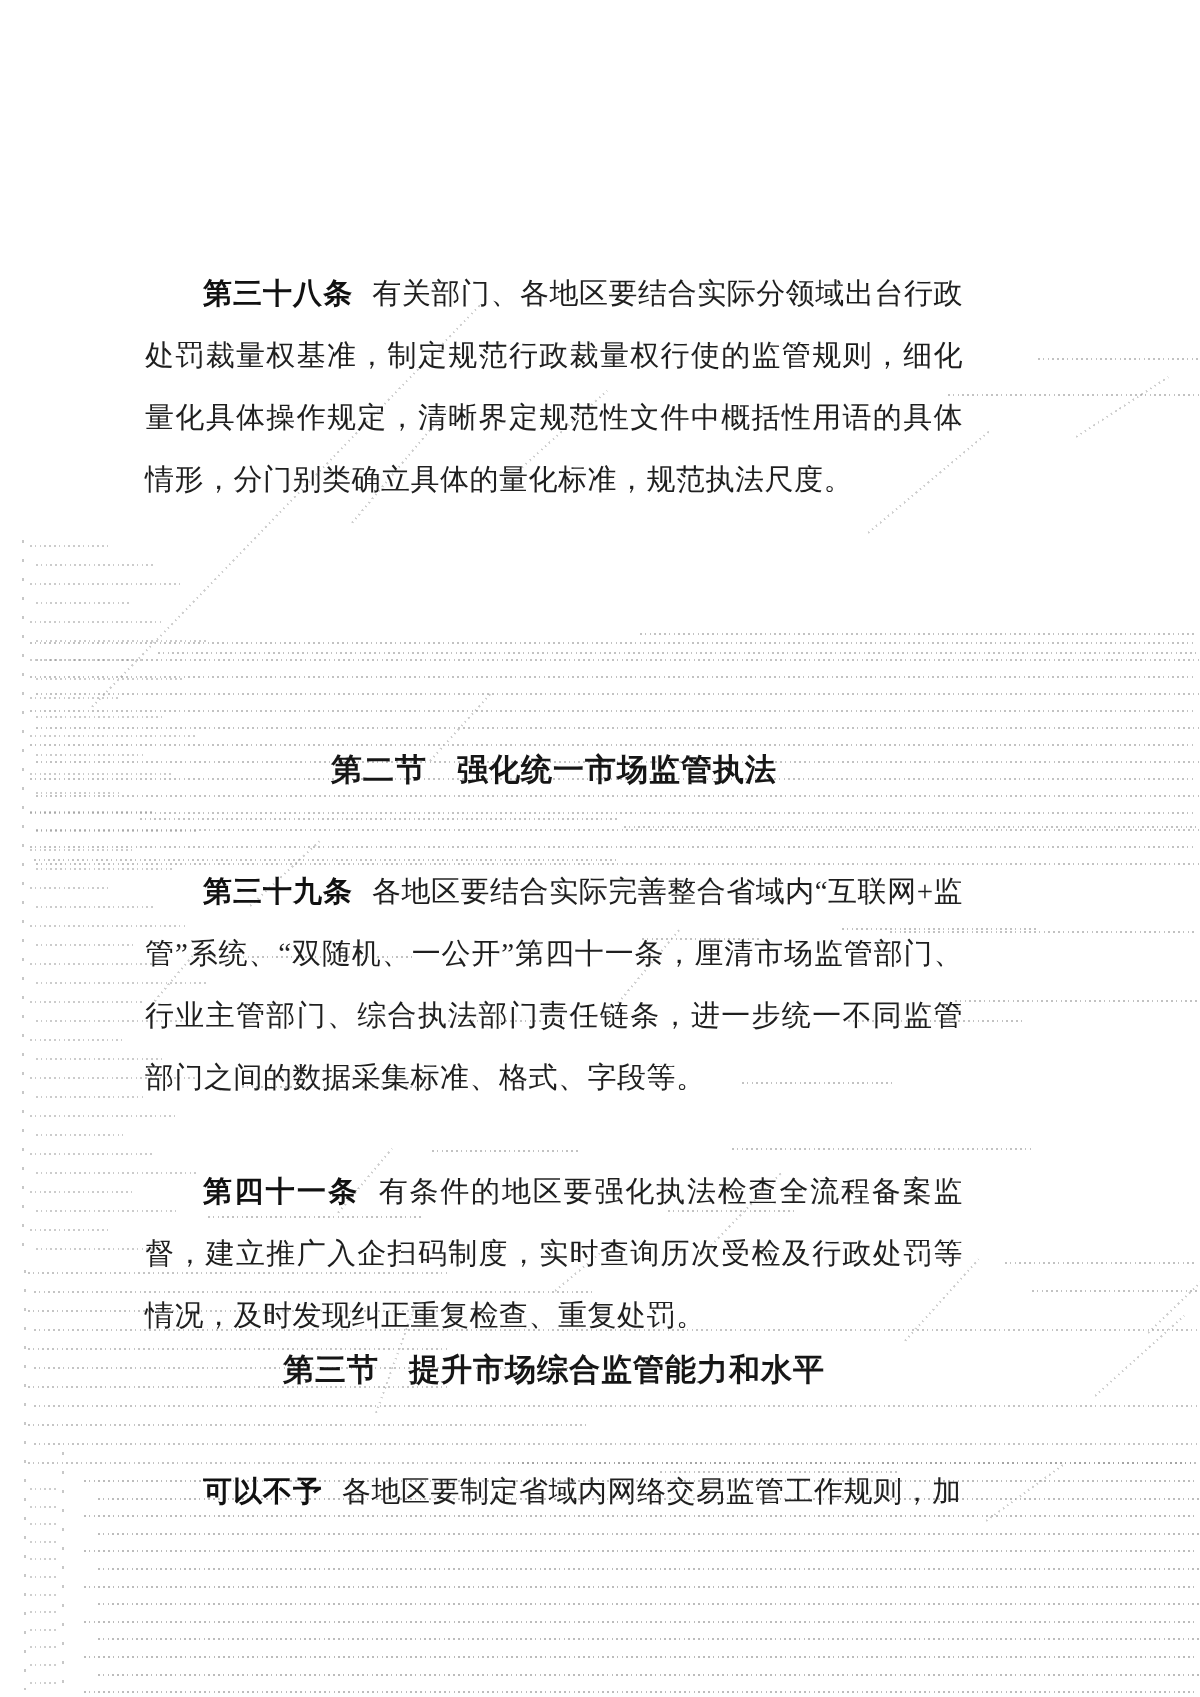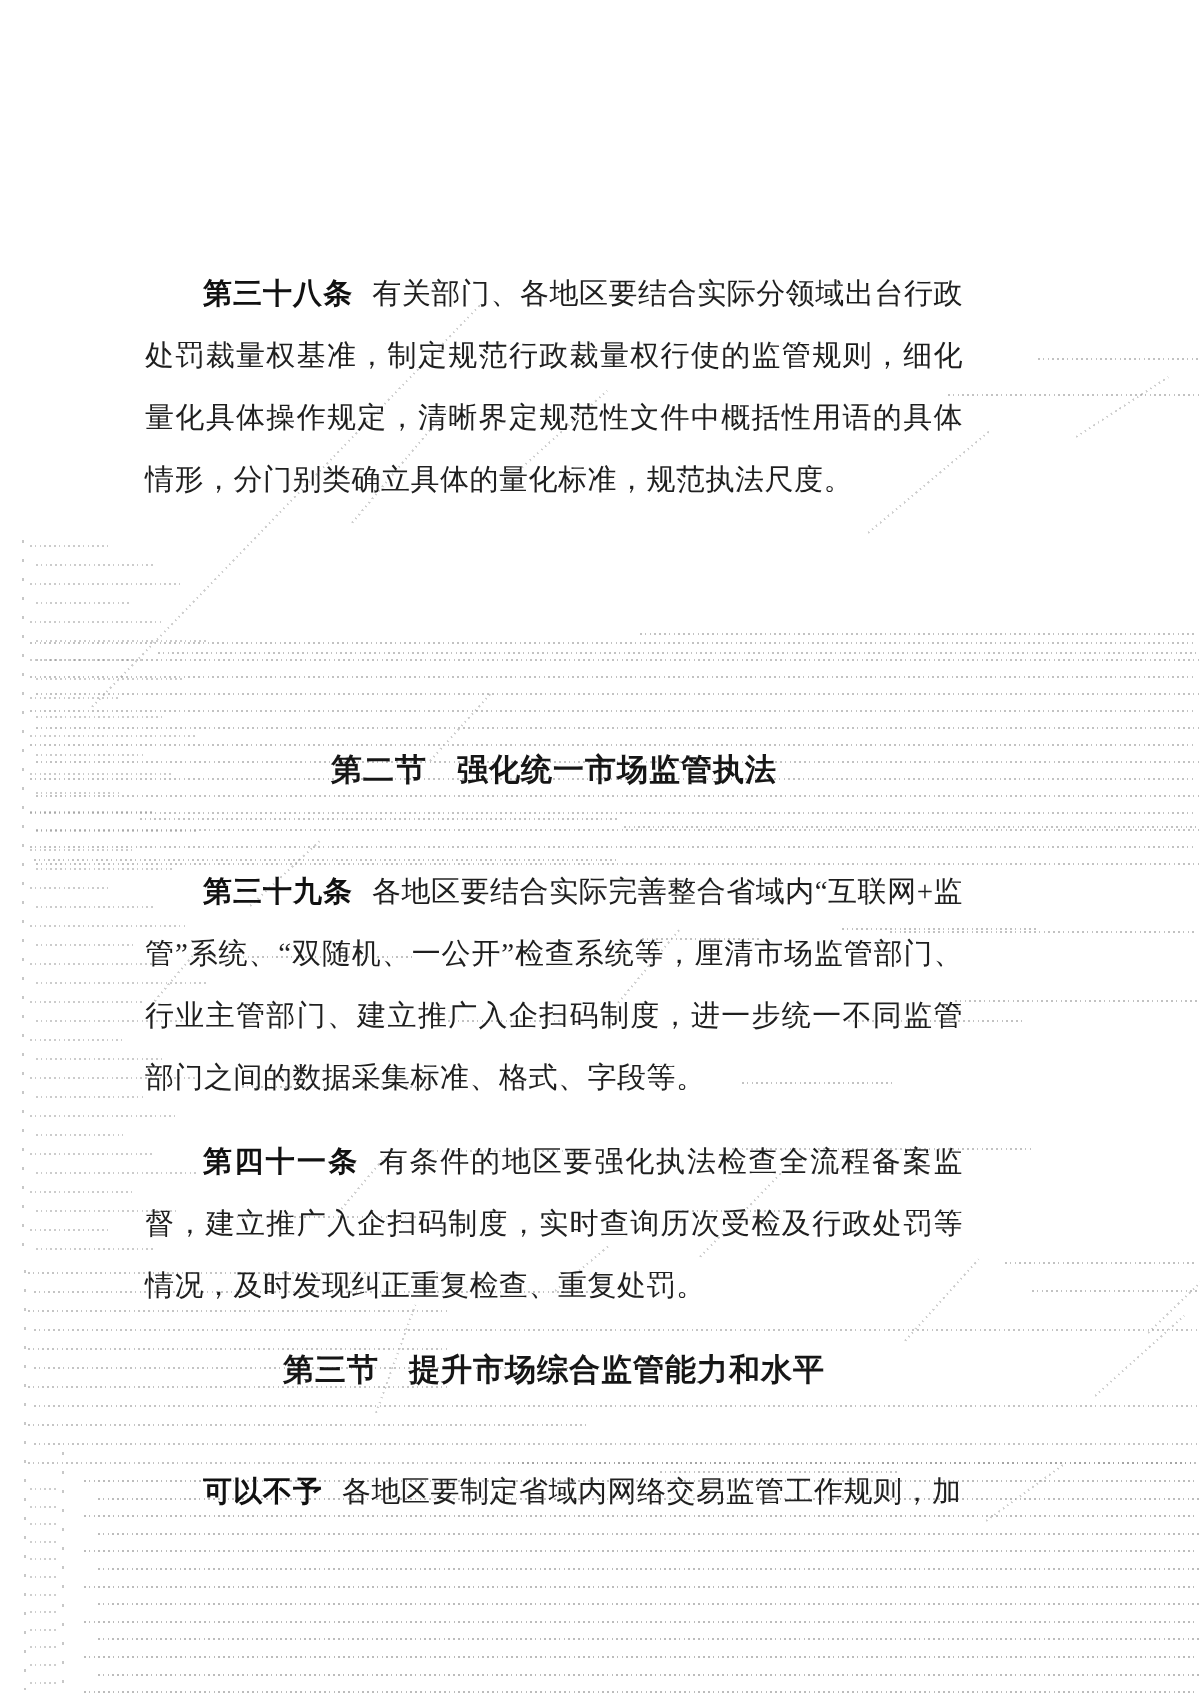--- a/index.html
+++ b/index.html
@@ -210,24 +210,24 @@
     <div class="para" style="top:262px">
       <span class="art-num">第三十八条</span><span>有关部门、各地区要结合实际分领域出台行政处罚裁量权基准，制定规范行政裁量权行使的监管规则，细化量化具体操作规定，清晰界定规范性文件中概括性用语的具体情形，分门别类确立具体的量化标准，规范执法尺度。</span>
     </div>
 
 
     <div class="section-heading" style="top:748px">
       <span class="section-label">第二节</span><span>强化统一市场监管执法</span>
     </div>
 
     <div class="para" style="top:860px">
-      <span class="art-num">第三十九条</span><span>各地区要结合实际完善整合省域内“互联网+监管”系统、“双随机、一公开”检查系统等，厘清市场监管部门、行业主管部门、建立推广入企扫码制度，进一步统一不同监管部门之间的数据采集标准、格式、字段等。</span>
-    </div>
-
-    <div class="para" style="top:1130px">
+      <span class="art-num">第三十九条</span><span>各地区要结合实际完善整合省域内“互联网+监管”系统、“双随机、一公开”第四十一条，厘清市场监管部门、行业主管部门、综合执法部门责任链条，进一步统一不同监管部门之间的数据采集标准、格式、字段等。</span>
+    </div>
+
+    <div class="para" style="top:1160px">
       <span class="art-num">第四十一条</span><span>有条件的地区要强化执法检查全流程备案监督，建立推广入企扫码制度，实时查询历次受检及行政处罚等情况，及时发现纠正重复检查、重复处罚。</span>
     </div>
 
     <div class="section-heading" style="top:1348px">
       <span class="section-label">第三节</span><span>提升市场综合监管能力和水平</span>
     </div>
 
     <div class="para" style="top:1460px">
       <span class="art-num">可以不予</span><span>各地区要制定省域内网络交易监管工作规则，加</span>
     </div>

